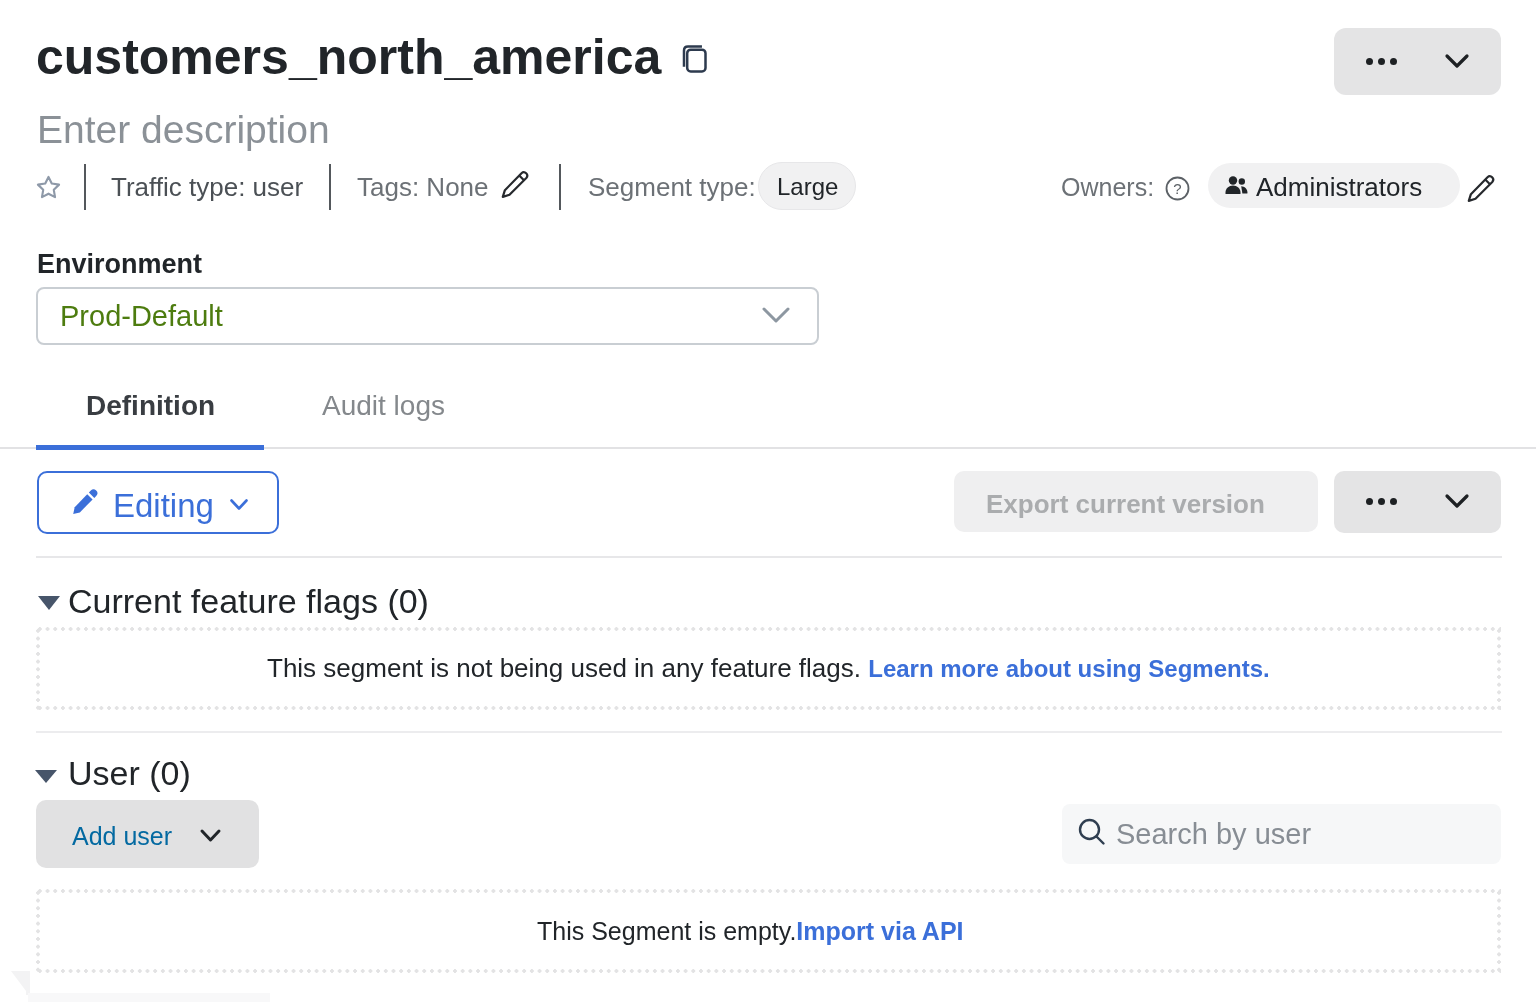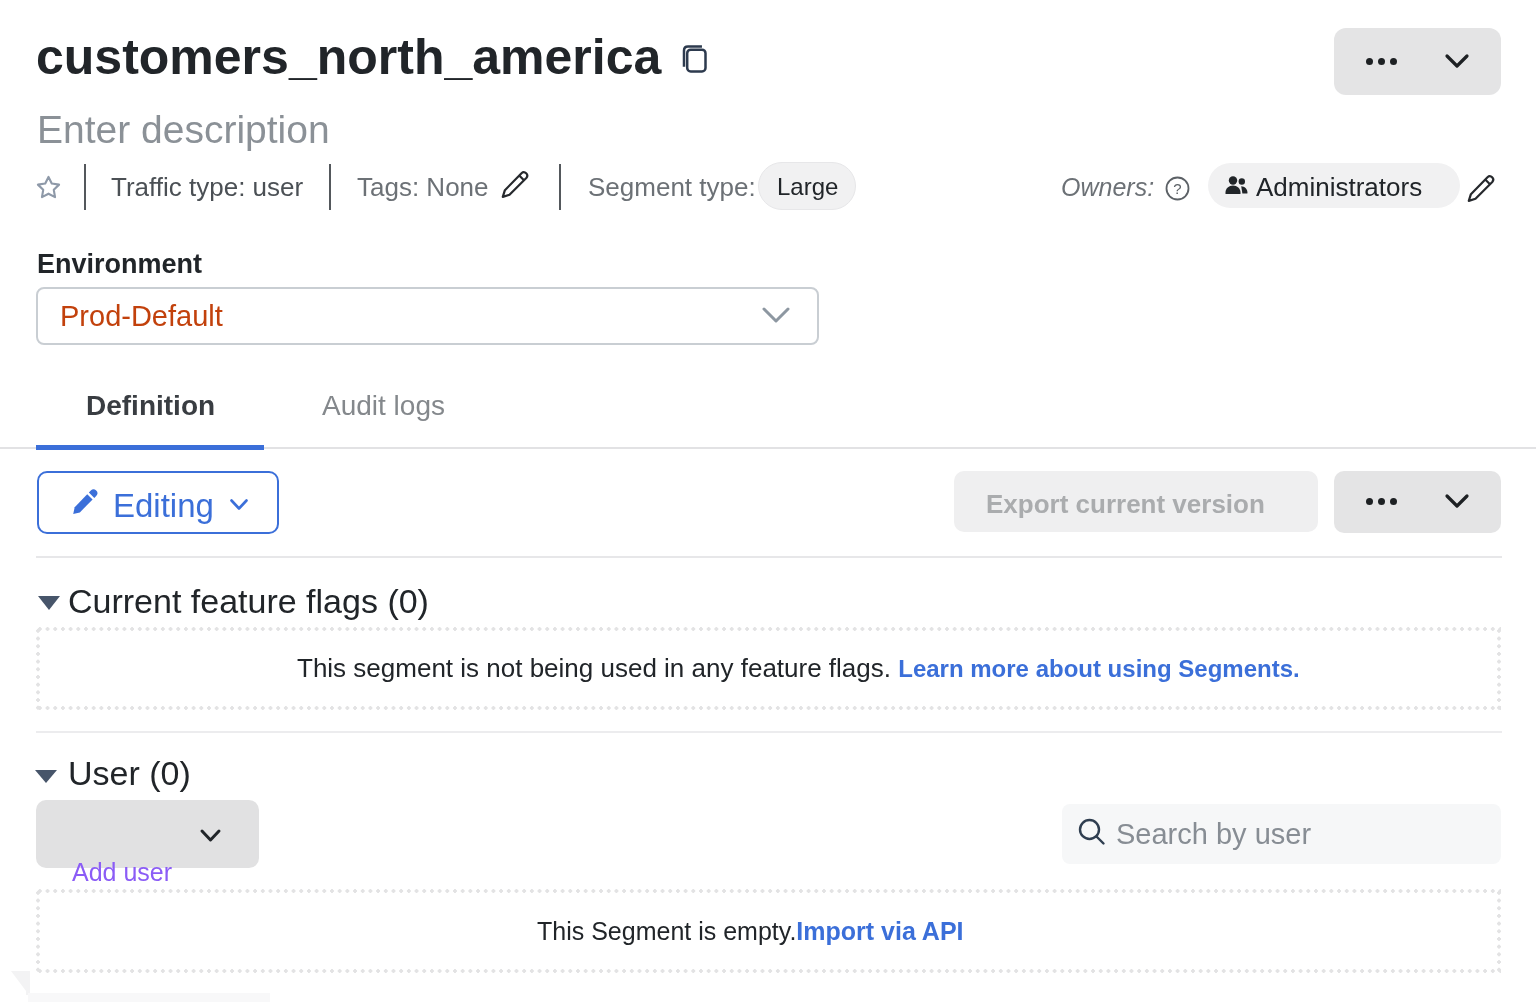--- a/index.html
+++ b/index.html
@@ -33,21 +33,21 @@
   <div class="abs txt" style="left:357px; top:174px; font-size:26px; color:#6c7176;">Tags: None</div>
   <svg class="abs" style="left:499px; top:170px;" width="32" height="30" viewBox="0 0 32 30" fill="none">
     <path d="M22.5 3.2a3.4 3.4 0 0 1 4.8 4.8L10.5 24.8 3.8 26.9l2.1-6.7z" stroke="#26292d" stroke-width="2.2" stroke-linejoin="round"></path>
     <path d="M20.2 5.5l4.8 4.8" stroke="#26292d" stroke-width="2.2"></path>
   </svg>
   <div class="abs" style="left:559px; top:164px; width:2px; height:46px; background:#54585c;"></div>
   <div class="abs txt" style="left:588px; top:174px; font-size:26px; color:#6c7176;">Segment type:</div>
   <div class="abs" style="left:758px; top:162px; width:98px; height:48px; background:#f1f1f2; border:1px solid #e7e7e9; border-radius:24px;"></div>
   <div class="abs txt" style="left:777px; top:175px; font-size:24px; color:#212529;">Large</div>
 
-  <div class="abs txt" style="left:1061px; top:175px; font-size:25px; color:#6c7176;font-style:italic;">Owners:</div>
+  <div class="abs txt" style="left:1061px; top:175px; font-size:25px; color:#6c7176;">Owners:</div>
   <svg class="abs" style="left:1165px; top:176px;" width="25" height="25" viewBox="0 0 25 25" fill="none">
     <circle cx="12.5" cy="12.5" r="11" stroke="#5c6166" stroke-width="1.8"></circle>
     <text x="12.5" y="18" font-family="Liberation Sans" font-size="15" fill="#5c6166" text-anchor="middle">?</text>
   </svg>
   <div class="abs" style="left:1208px; top:163px; width:252px; height:45px; background:#f1f1f2; border-radius:23px;"></div>
   <svg class="abs" style="left:1224px; top:174px;" width="25" height="23" viewBox="0 0 25 23" fill="#212529">
     <circle cx="9" cy="6.5" r="4.2"></circle>
     <path d="M1.5 18.5c0-4.1 3.4-7 7.5-7s7.5 2.9 7.5 7v1.6H1.5z"></path>
     <circle cx="17.8" cy="7.5" r="3.2"></circle>
     <path d="M17.2 12.3c3.4.2 6.2 2.7 6.2 6v1.2h-5z"></path>
@@ -61,21 +61,21 @@
   <div class="abs" style="left:1334px; top:28px; width:167px; height:67px; background:#e4e4e5; border-radius:12px;"></div>
   <div class="abs" style="left:1366px; top:58px; width:7px; height:7px; border-radius:50%; background:#1d2023;"></div>
   <div class="abs" style="left:1378px; top:58px; width:7px; height:7px; border-radius:50%; background:#1d2023;"></div>
   <div class="abs" style="left:1390px; top:58px; width:7px; height:7px; border-radius:50%; background:#1d2023;"></div>
   <svg class="abs" style="left:1444px; top:52px;" width="26" height="18" viewBox="0 0 26 18" fill="none">
     <path d="M3 4l10 10L23 4" stroke="#1d2023" stroke-width="3.2" stroke-linecap="round" stroke-linejoin="round"></path>
   </svg>
 
   <div class="abs txt" style="left:37px; top:251px; font-size:27px; font-weight:bold; color:#212529;">Environment</div>
   <div class="abs" style="left:36px; top:287px; width:783px; height:58px; border:2px solid #c9ced3; border-radius:8px;"></div>
-  <div class="abs txt" style="left:60px; top:302px; font-size:29px; color:#c2410c;">Prod-Default</div>
+  <div class="abs txt" style="left:60px; top:302px; font-size:29px; color:#4d7c0f;">Prod-Default</div>
   <svg class="abs" style="left:760px; top:305px;" width="32" height="22" viewBox="0 0 32 22" fill="none">
     <path d="M4 4l12 12L28 4" stroke="#8d97a1" stroke-width="3" stroke-linecap="round" stroke-linejoin="round"></path>
   </svg>
 
   <div class="abs txt" style="left:86px; top:392px; font-size:28px; font-weight:bold; color:#393d42;">Definition</div>
   <div class="abs txt" style="left:322px; top:392px; font-size:28px; font-weight:normal; color:#84888c;">Audit logs</div>
   <div class="abs" style="left:0px; top:447px; width:1536px; height:2px; background:#e2e2e4;"></div>
   <div class="abs" style="left:36px; top:445px; width:228px; height:5px; background:#3b6fd9;"></div>
 
   <div class="abs" style="left:37px; top:471px; width:242px; height:63px; border:2px solid #3b6fd9; border-radius:10px; background:#ffffff;"></div>
@@ -102,29 +102,29 @@
   <div class="abs" style="left:36px; top:556px; width:1466px; height:2px; background:#e7e7e9;"></div>
 
   <div class="abs" style="left:38px; top:596px; width:0; height:0; border-left:11px solid transparent; border-right:11px solid transparent; border-top:14px solid #47556a;"></div>
   <div class="abs txt" style="left:68px; top:584px; font-size:34px; color:#212529;">Current feature flags (0)</div>
   <div class="dotbox" style="left:36px; top:627px; width:1465px; height:83px;">
     <div class="dh" style="top:0;"></div>
       <div class="dh" style="bottom:0;"></div>
     <div class="dv" style="left:0;"></div>
       <div class="dv" style="right:0;"></div>
   </div>
-  <div class="abs txt" style="left:267px; top:655px; font-size:26px; color:#212529;margin-left:30px;">This segment is not being used in any feature flags.&nbsp;<span style="font-weight:bold; color:#3b6fd9; font-size:24px;">Learn more about using Segments.</span></div>
+  <div class="abs txt" style="left:267px; top:655px; font-size:26px; color:#212529;">This segment is not being used in any feature flags.&nbsp;<span style="font-weight:bold; color:#3b6fd9; font-size:24px;">Learn more about using Segments.</span></div>
 
   <div class="abs" style="left:36px; top:731px; width:1466px; height:2px; background:#ececee;"></div>
 
   <div class="abs" style="left:35px; top:770px; width:0; height:0; border-left:11px solid transparent; border-right:11px solid transparent; border-top:13px solid #47556a;"></div>
   <div class="abs txt" style="left:68px; top:756px; font-size:34px; color:#212529;">User (0)</div>
 
   <div class="abs" style="left:36px; top:800px; width:223px; height:68px; background:#e1e1e2; border-radius:10px;"></div>
-  <div class="abs txt" style="left:72px; top:824px; font-size:25px; color:#8b5cf6;margin-top:36px;">Add user</div>
+  <div class="abs txt" style="left:72px; top:824px; font-size:25px; color:#0369a1;">Add user</div>
   <svg class="abs" style="left:199px; top:828px;" width="23" height="16" viewBox="0 0 23 16" fill="none">
     <path d="M3 3l8.5 9L20 3" stroke="#212529" stroke-width="3" stroke-linecap="round" stroke-linejoin="round"></path>
   </svg>
 
   <div class="abs" style="left:1062px; top:804px; width:439px; height:60px; background:#f6f7f8; border-radius:8px;"></div>
   <svg class="abs" style="left:1077px; top:817px;" width="30" height="30" viewBox="0 0 30 30" fill="none">
     <circle cx="12.5" cy="12.5" r="9.5" stroke="#2f3e50" stroke-width="2.4"></circle>
     <path d="M19.5 19.5l7 7" stroke="#2f3e50" stroke-width="2.4" stroke-linecap="round"></path>
   </svg>
   <div class="abs txt" style="left:1116px; top:820px; font-size:29px; color:#878d94;">Search by user</div>

